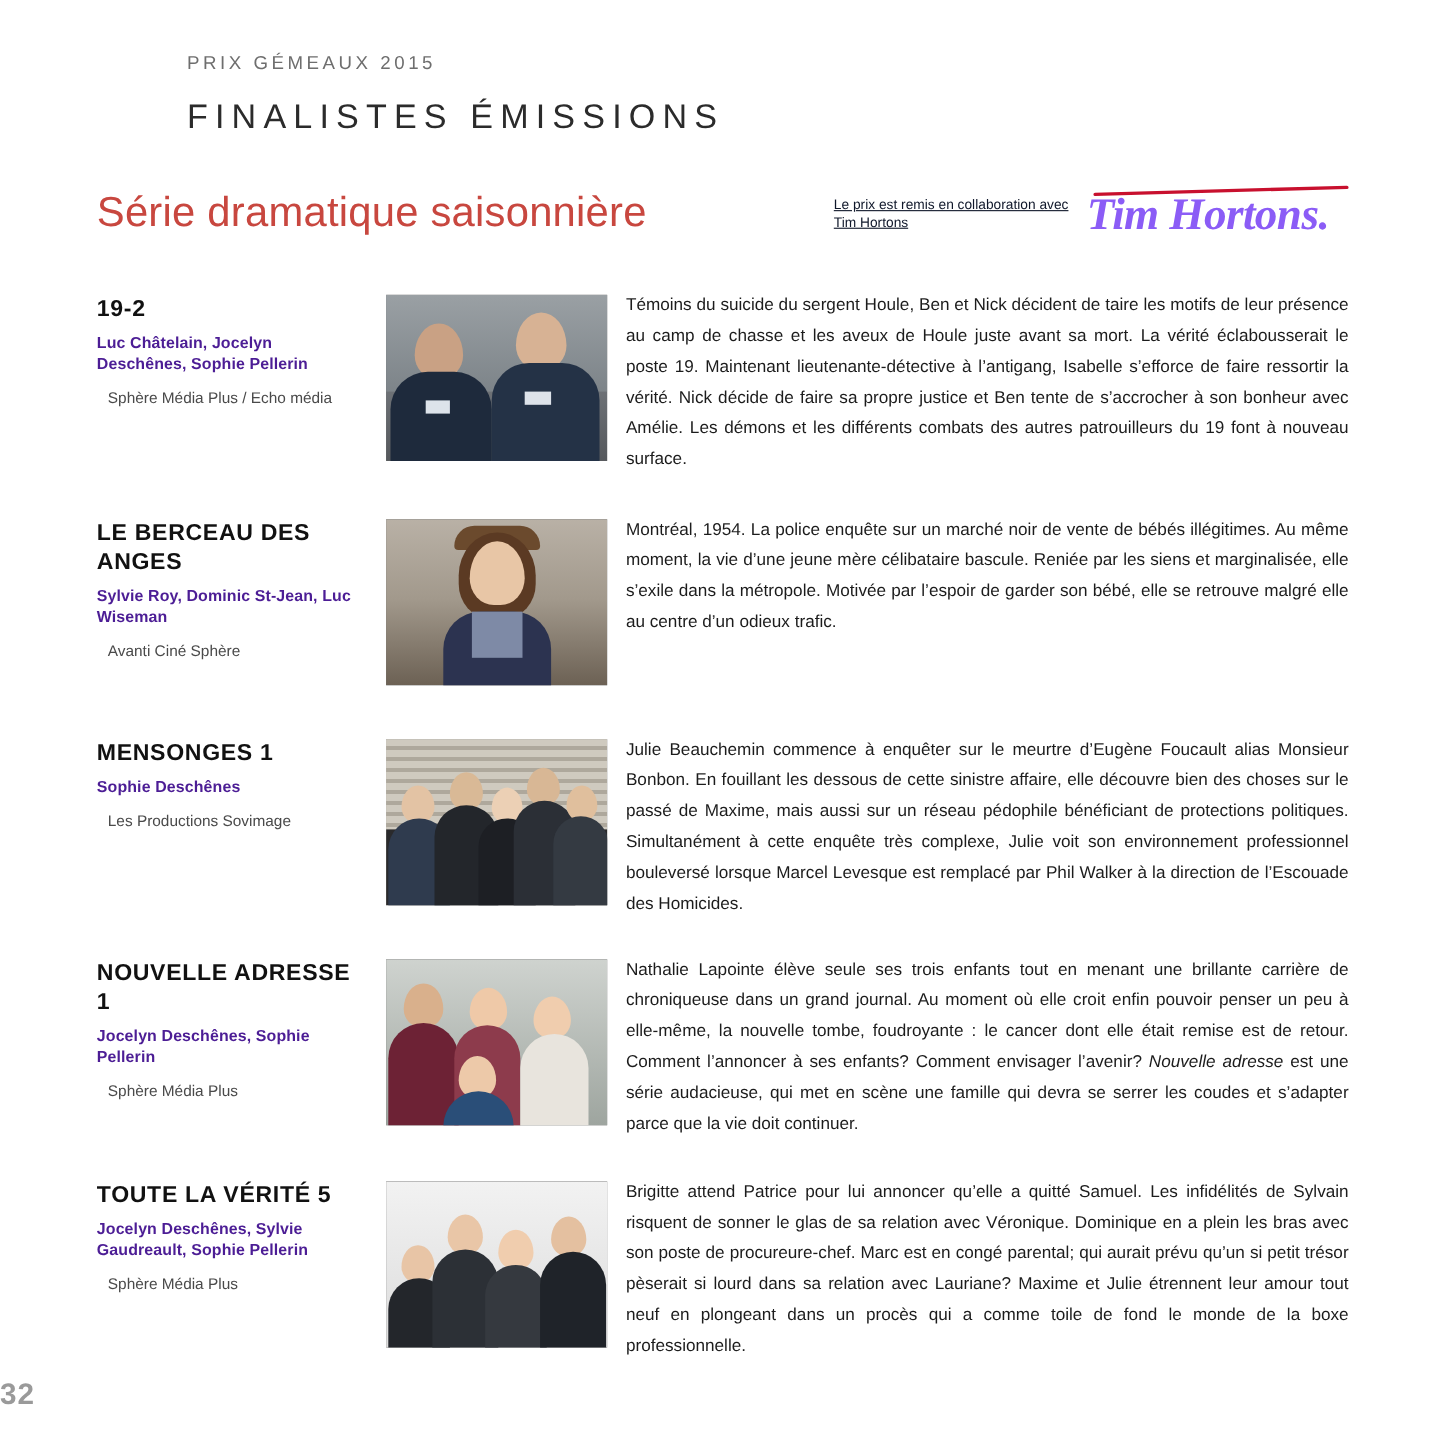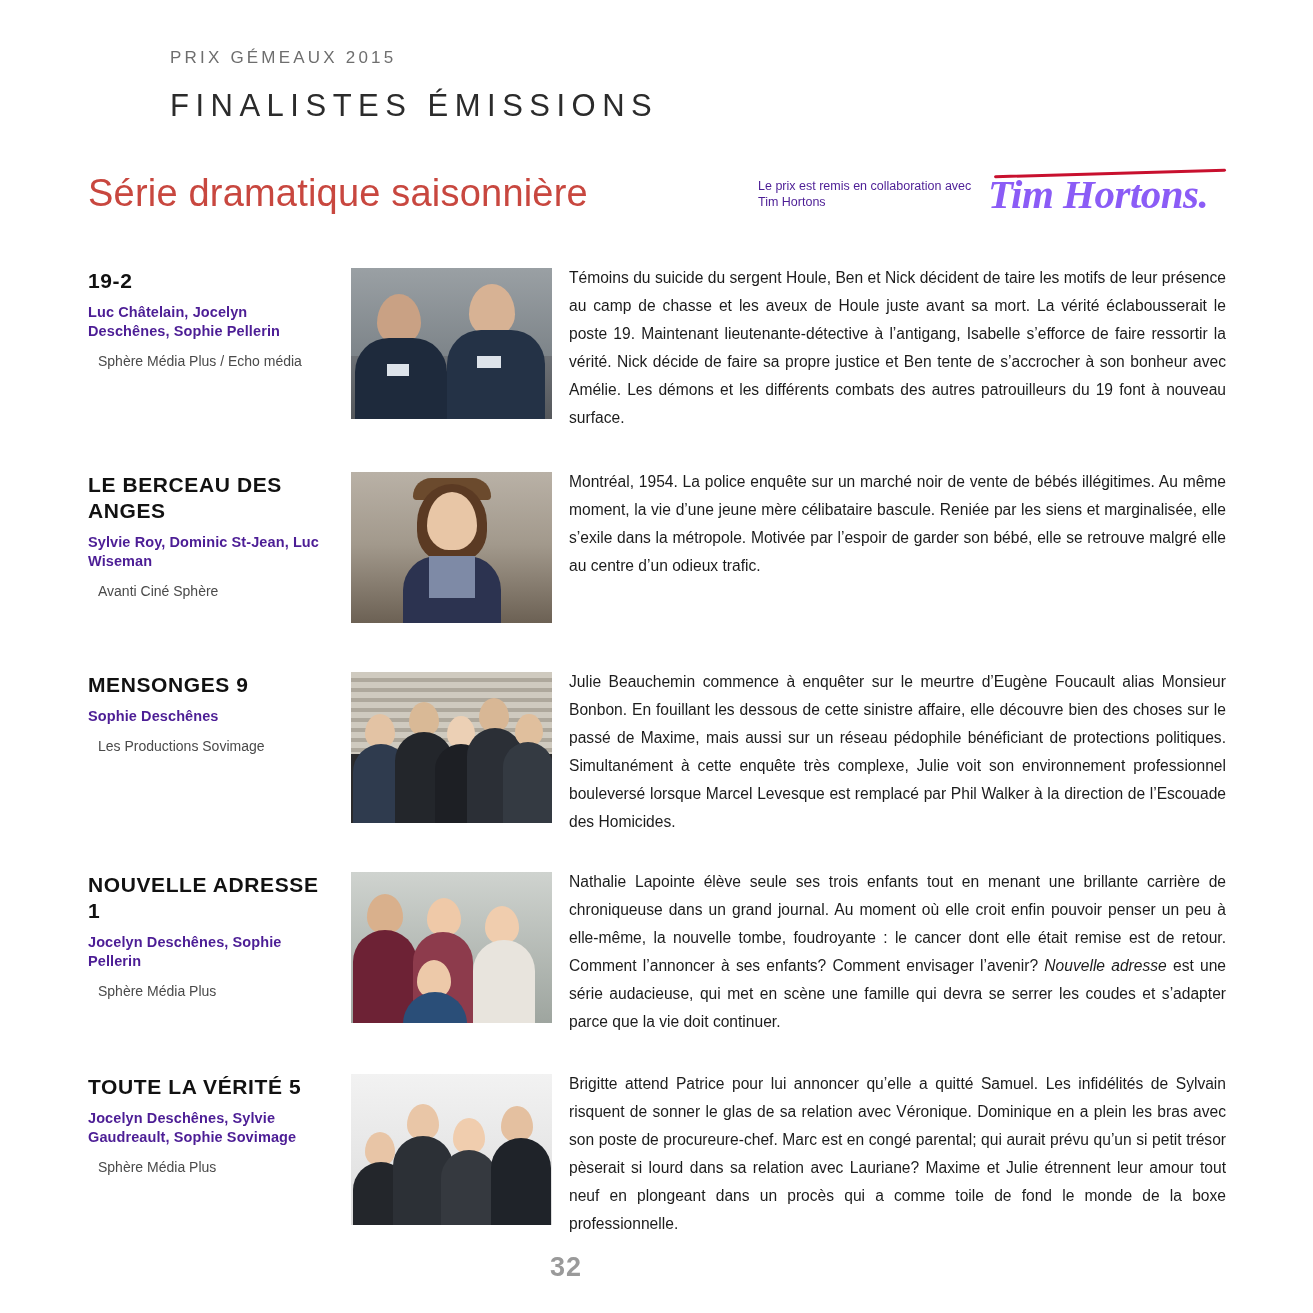--- a/index.html
+++ b/index.html
@@ -50,21 +50,22 @@
     font-weight: 400;
     letter-spacing: 0.2px;
   }
   .collab-text {
     position: absolute;
     left: 758px;
     top: 178px;
     width: 225px;
     font-size: 12.5px;
     line-height: 16px;
-    color: #4c1d95;
+    color: #0f172a;
+    text-decoration: underline;
   }
   .sponsor-logo {
     position: absolute;
     left: 988px;
     top: 168px;
     width: 245px;
     height: 52px;
     color: #8b5cf6;
     font-family: "Liberation Serif", serif;
     font-style: italic;
@@ -140,21 +141,21 @@
     text-align: justify;
     text-justify: inter-word;
   }
   .entry .synopsis em { font-style: italic; }
 
   .page-number {
     position: absolute;
     left: 0;
     top: 1252px;
     width: 1132px;
-    text-align: center;
+    text-align: left;
     font-size: 27px;
     font-weight: 700;
     color: #9a9a9a;
     letter-spacing: 1px;
   }
 
   
   .ph { position: absolute; inset: 0; }
   .ph .bg { position: absolute; inset: 0; }
   .ph .fig { position: absolute; border-radius: 50% 50% 44% 44% / 58% 58% 42% 42%; }
@@ -239,21 +240,21 @@
         <div class="fig h1"></div>
           <div class="body b1"></div>
         <div class="scarf"></div>
       </div>
     </div>
     <div class="synopsis">Montréal, 1954. La police enquête sur un marché noir de vente de bébés illégitimes. Au même moment, la vie d’une jeune mère célibataire bascule. Reniée par les siens et marginalisée, elle s’exile dans la métropole. Motivée par l’espoir de garder son bébé, elle se retrouve malgré elle au centre d’un odieux trafic.</div>
   </div>
 
   <div class="entry" style="top:672px;">
     <div class="meta">
-      <div class="title">MENSONGES 9</div>
+      <div class="title">MENSONGES 1</div>
       <div class="people">Sophie Deschênes</div>
       <div class="producer">Les Productions Sovimage</div>
     </div>
     <div class="thumb">
       <div class="ph p3">
         <div class="bg"></div>
           <div class="blind"></div>
           <div class="dark"></div>
         <div class="fig" style="left:14px;top:42px;width:30px;height:34px;background:#e3c3a4;"></div>
         <div class="body" style="left:2px;top:72px;width:56px;height:80px;background:#2f3b4e;"></div>
@@ -290,21 +291,21 @@
       </div>
     </div>
     <div class="synopsis">
       <span>Nathalie Lapointe élève seule ses trois enfants tout en menant une brillante carrière de chroniqueuse dans un grand journal. Au moment où elle croit enfin pouvoir penser un peu à elle-même, la nouvelle tombe, foudroyante : le cancer dont elle était remise est de retour. Comment l’annoncer à ses enfants? Comment envisager l’avenir? </span><em>Nouvelle adresse</em><span> est une série audacieuse, qui met en scène une famille qui devra se serrer les coudes et s’adapter parce que la vie doit continuer.</span>
     </div>
   </div>
 
   <div class="entry" style="top:1074px;">
     <div class="meta">
       <div class="title">TOUTE LA VÉRITÉ 5</div>
-      <div class="people">Jocelyn Deschênes, Sylvie Gaudreault, Sophie Sovimage</div>
+      <div class="people">Jocelyn Deschênes, Sylvie Gaudreault, Sophie Pellerin</div>
       <div class="producer">Sphère Média Plus</div>
     </div>
     <div class="thumb">
       <div class="ph p5">
         <div class="bg"></div>
         <div class="fig" style="left:14px;top:58px;width:30px;height:34px;background:#e8c5a6;"></div>
         <div class="body" style="left:2px;top:88px;width:56px;height:64px;background:#23262b;"></div>
         <div class="fig" style="left:56px;top:30px;width:32px;height:36px;background:#e9c6a7;"></div>
         <div class="body" style="left:42px;top:62px;width:60px;height:90px;background:#2c3036;"></div>
         <div class="fig" style="left:102px;top:44px;width:32px;height:36px;background:#f0cdae;"></div>

